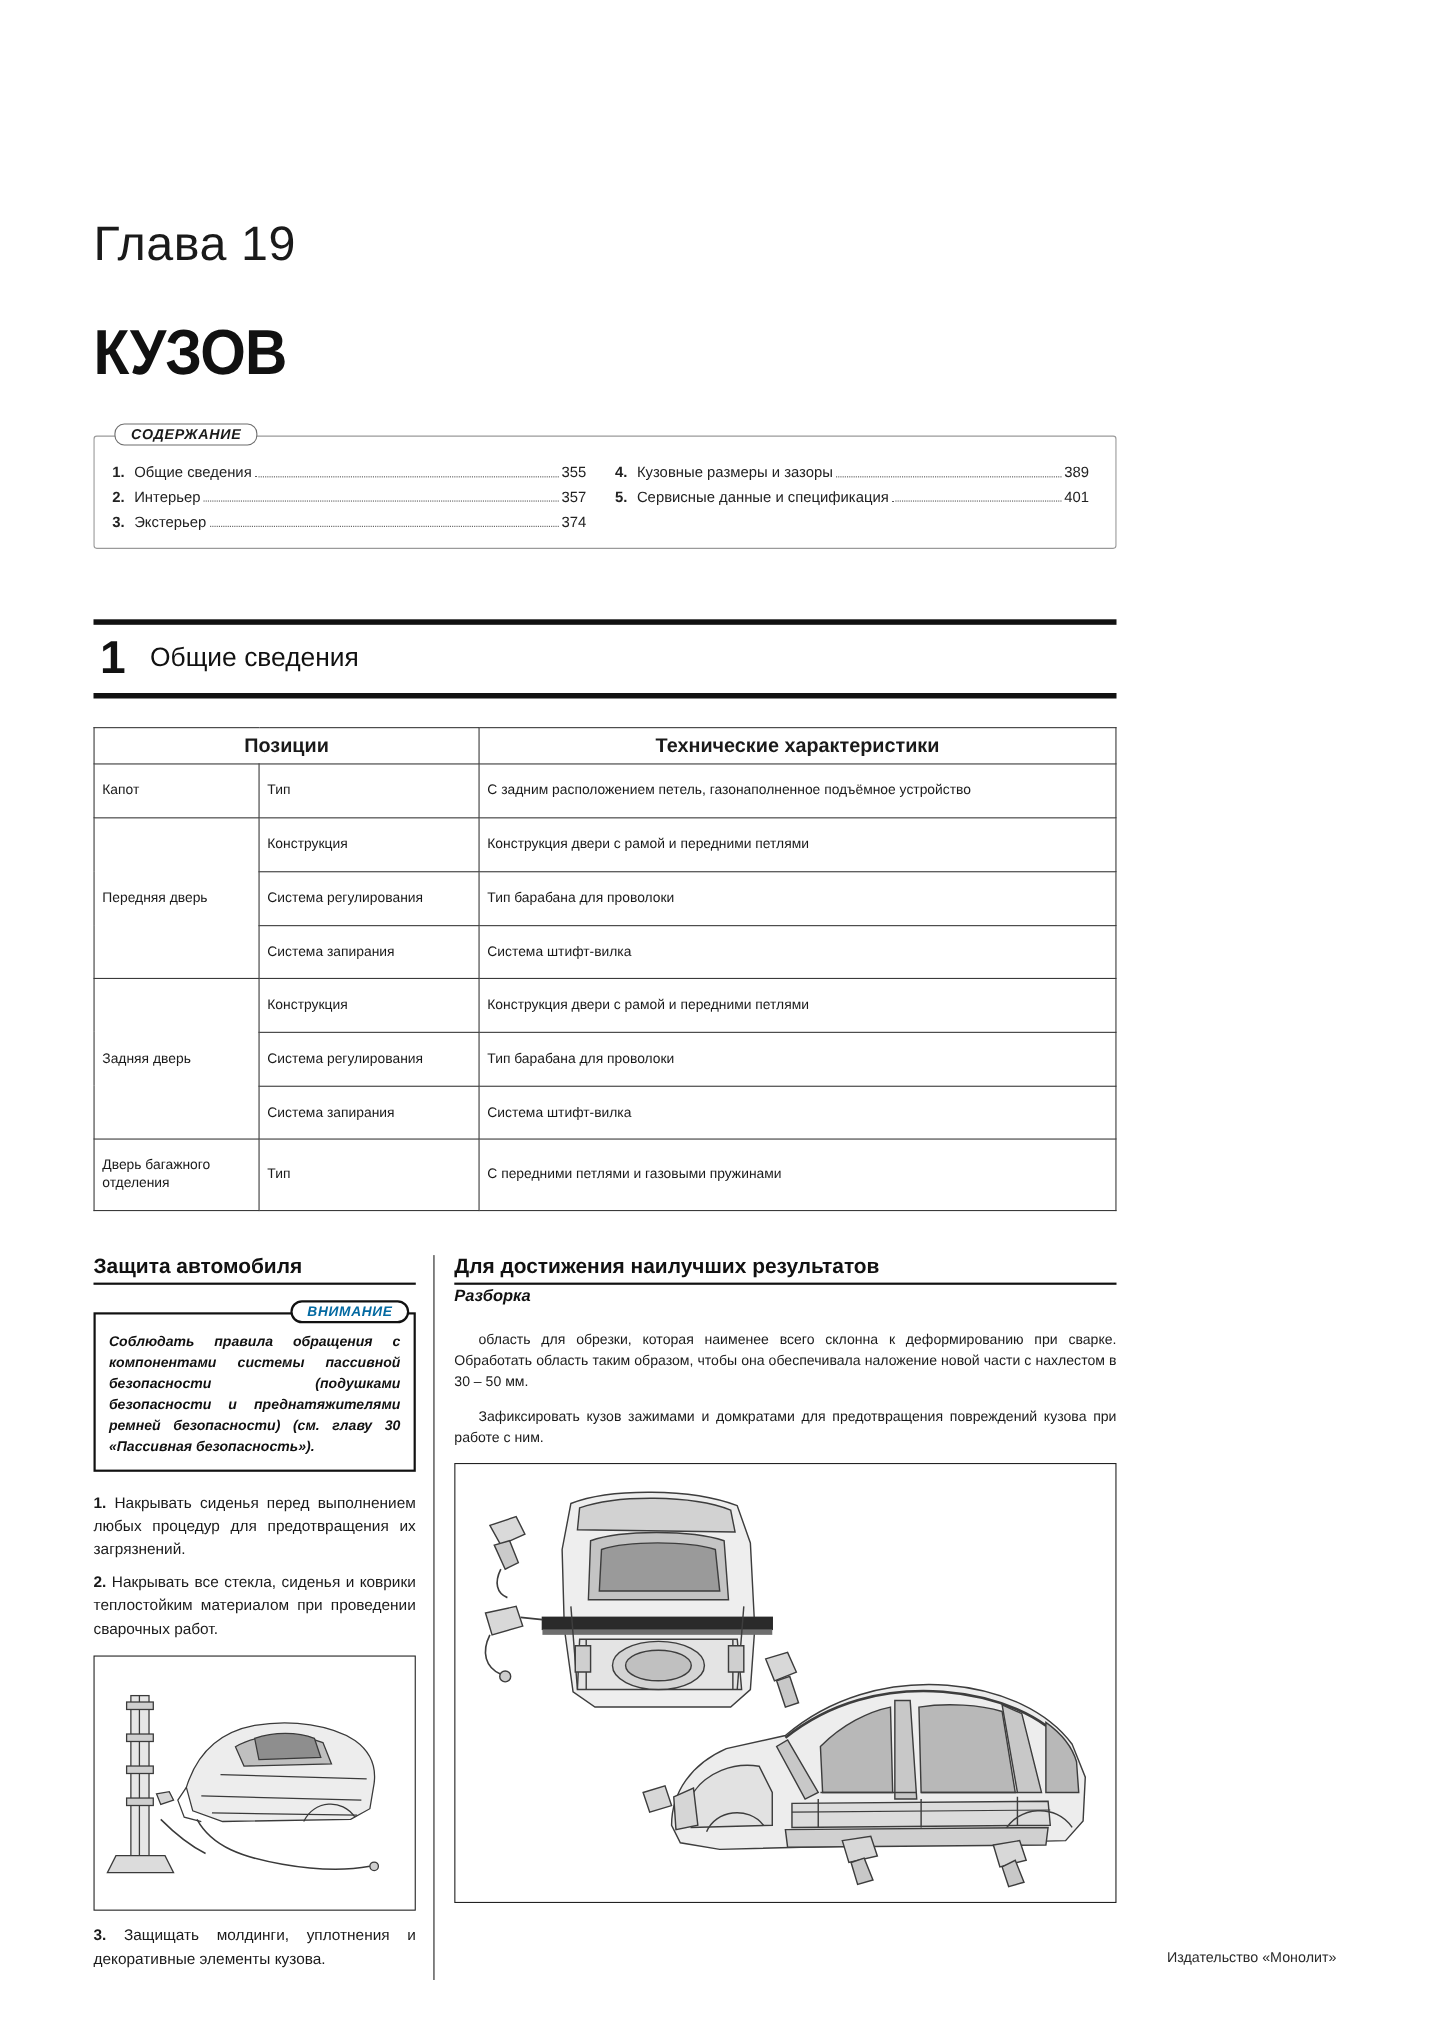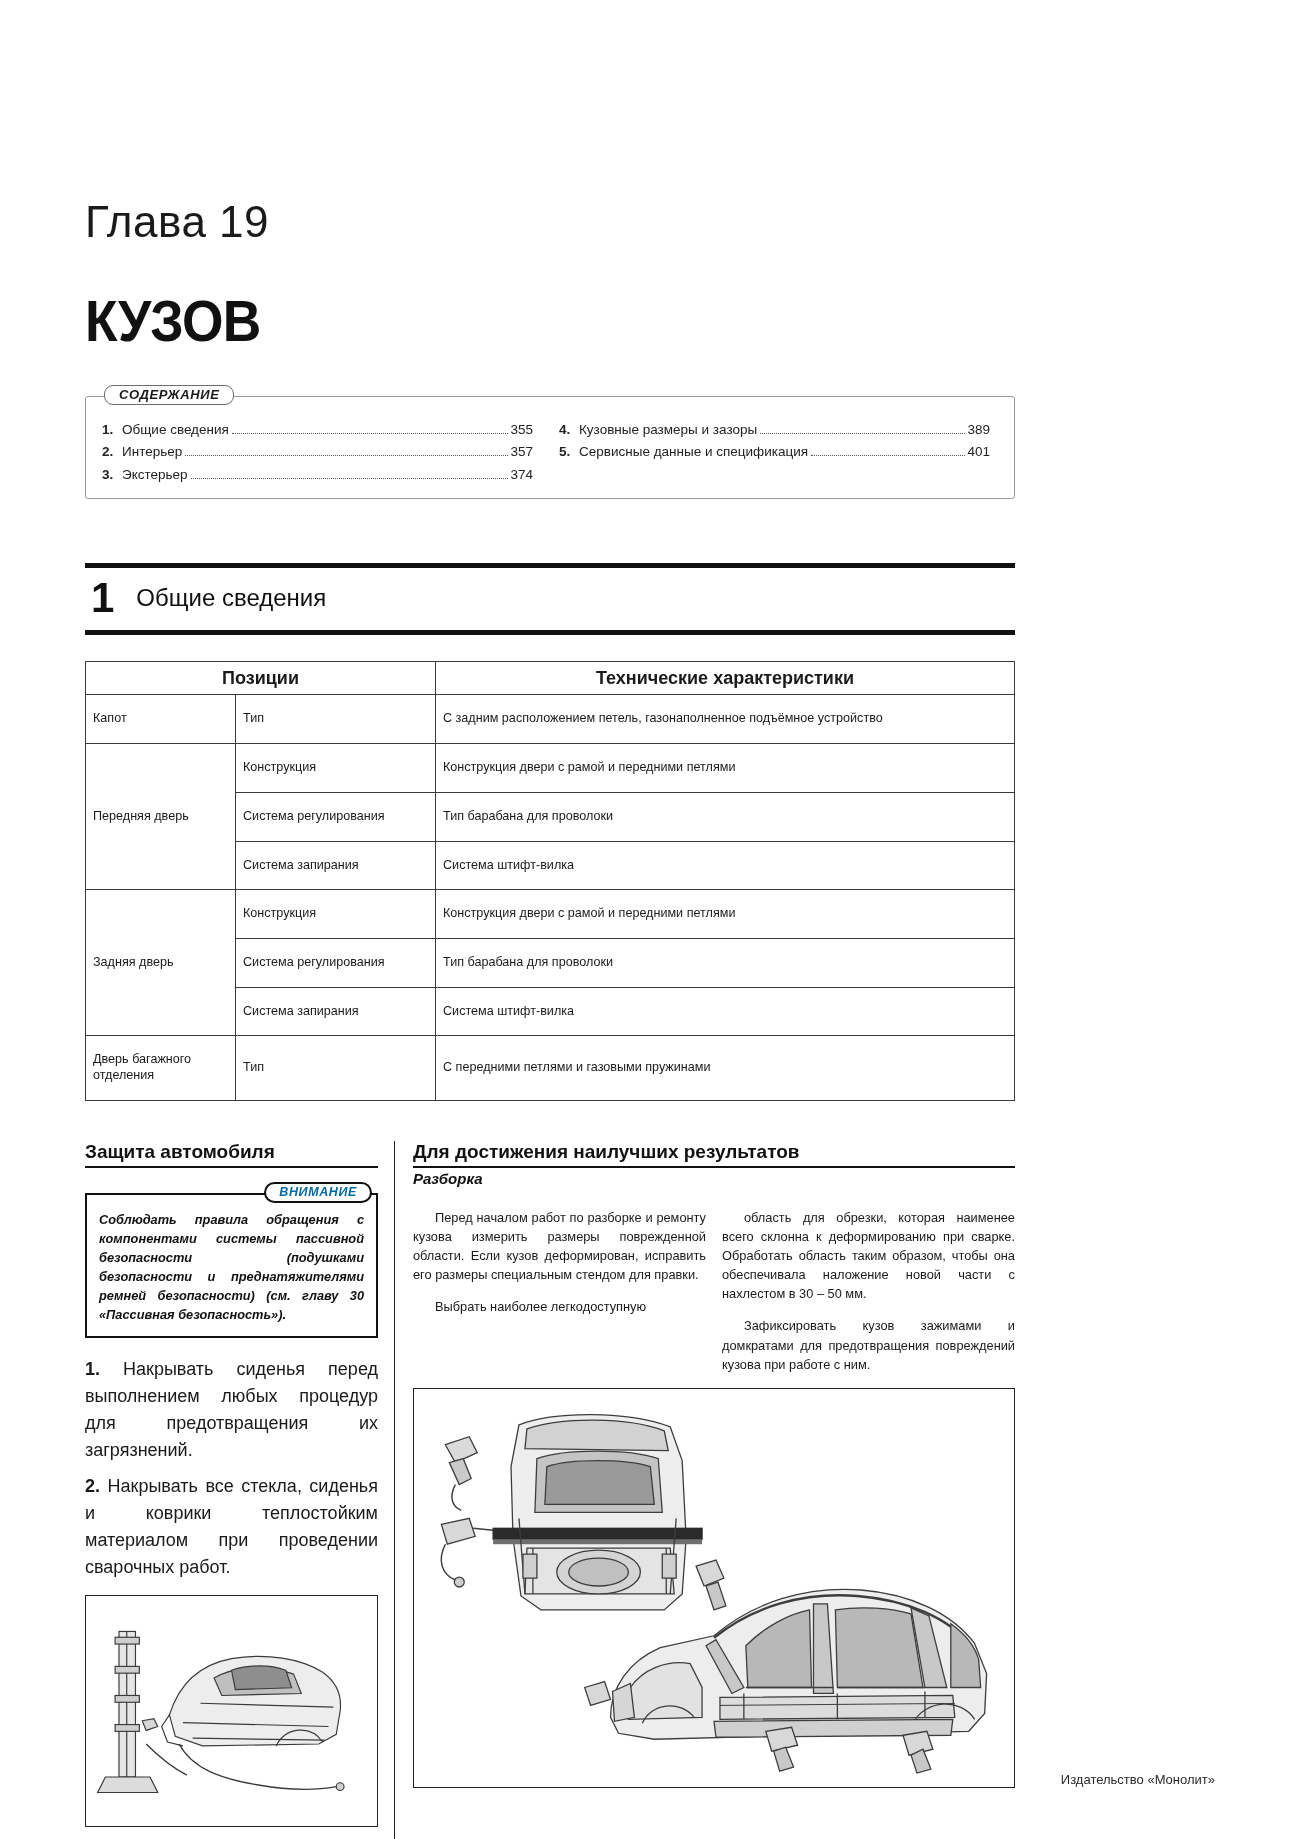--- a/index.html
+++ b/index.html
@@ -218,21 +218,21 @@
     padding: 16px 12px 11px 12px;
     font-size: 12.8px;
     font-weight: 700;
     font-style: italic;
     line-height: 1.48;
     text-align: justify;
     color: #111;
   }
 
   .num-para {
-    font-size: 18px;
+    font-size: 14px;
     line-height: 1.5;
     text-align: justify;
     color: #1a1a1a;
     margin-bottom: 9px;
   }
   .num-para b { font-weight: 700; }
 
   .body-para {
     font-size: 12.8px;
     line-height: 1.5;
@@ -438,24 +438,20 @@
           <span>Защищать молдинги, уплотнения и декоративные элементы кузова.</span>
         </div>
       </div>
 
       <div class="col-right">
         <div class="subhead-wide">Для достижения наилучших результатов</div>
         <div class="italic-head">Разборка</div>
 
         <div class="rcol-split">
           <div>
-            <p class="body-para">Перед началом работ по разборке и ремонту кузова измерить размеры поврежденной области. Если кузов деформирован, исправить его размеры специальным стендом для правки.</p>
-            <p class="body-para">Выбрать наиболее легкодоступную</p>
-          </div>
-          <div>
             <p class="body-para">область для обрезки, которая наименее всего склонна к деформированию при сварке. Обработать область таким образом, чтобы она обеспечивала наложение новой части с нахлестом в 30 – 50 мм.</p>
             <p class="body-para">Зафиксировать кузов зажимами и домкратами для предотвращения повреждений кузова при работе с ним.</p>
           </div>
         </div>
 
         <div class="figure-box fig-right">
           <svg viewBox="0 0 600 400" preserveAspectRatio="xMidYMid meet">
             <g fill="none" stroke="#3d3d3d" stroke-width="1.3">
 
               <path d="M104 36 C140 22 214 22 256 38 L268 72 L272 150 L268 206 L250 222

